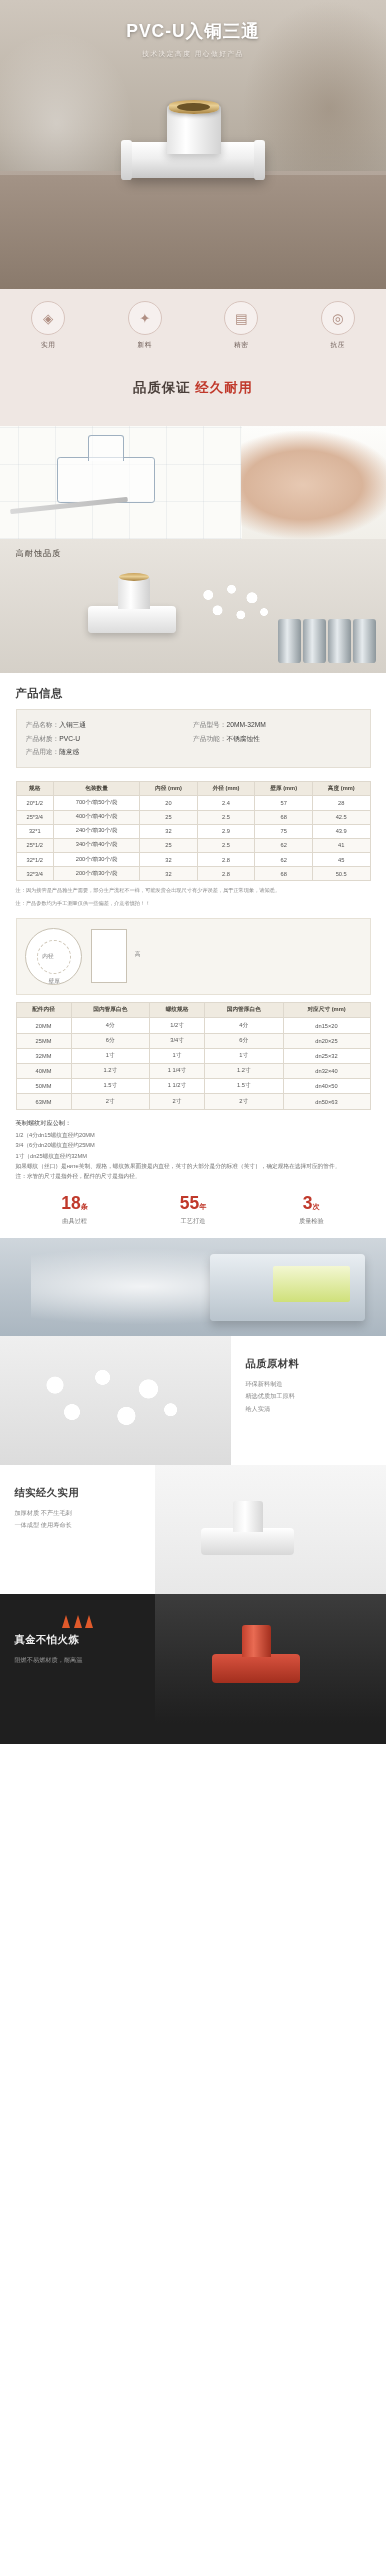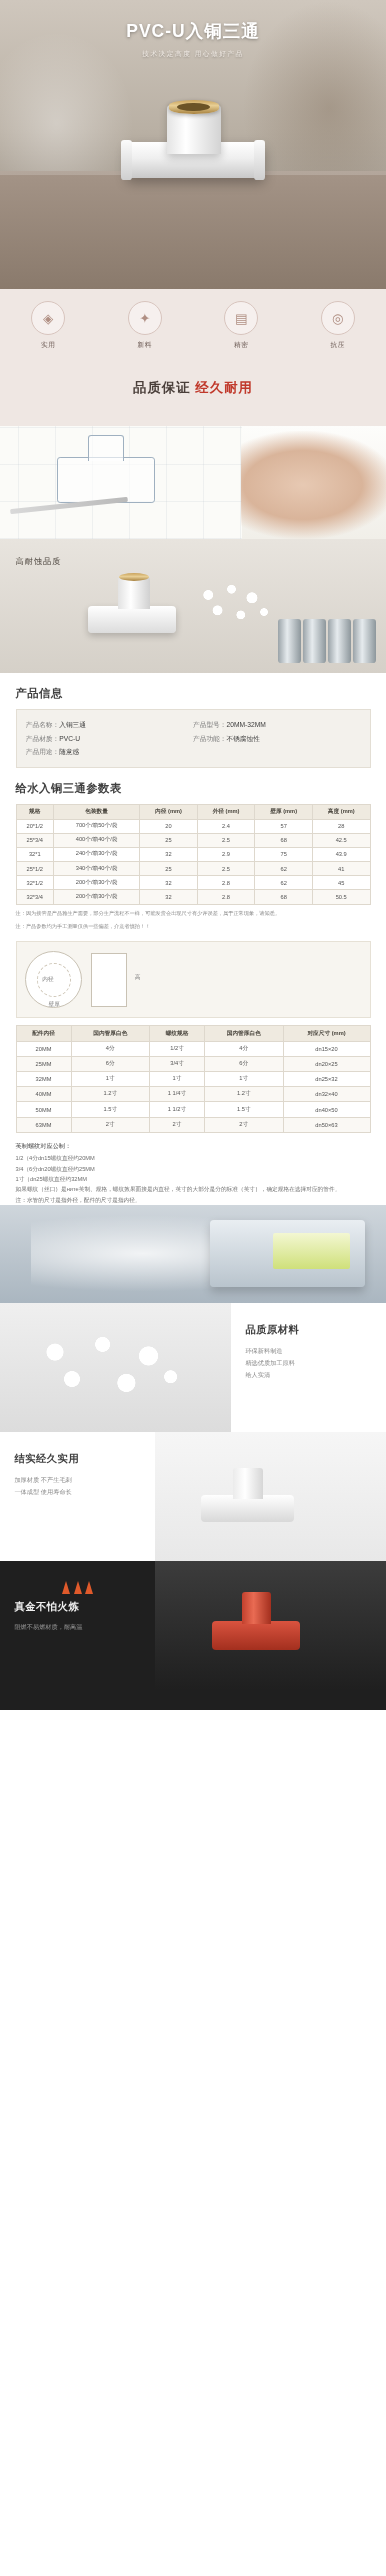--- a/index.html
+++ b/index.html
@@ -137,21 +137,20 @@
 
   
   .material {
     position:relative; height:134px;
     background:linear-gradient(180deg,#e8e4de 0%, #d5d0c8 100%);
     overflow:hidden;
   }
   .material .mtitle {
     position:absolute; left:15.5px; top:9.3px; font-size:8.2px; color:#4a433c;
     letter-spacing:1px;
-    margin-top:8px;
   }
   .material .m-tee {
     position:absolute; left:88px; top:31px; width:88px; height:77px;
   }
   .m-body {
     position:absolute; left:0; top:36px; width:88px; height:27px;
     background:linear-gradient(180deg,#ffffff,#dcdcdc); border-radius:4.1px;
     box-shadow:0 3.1px 7.2px rgba(0,0,0,.2);
   }
   .m-neck {
@@ -423,21 +422,20 @@
         </div>
         <div class="cell">
           <span class="k">产品用途：</span><span class="v">随意感</span>
         </div>
         <div class="cell"></div>
       </div>
     </div>
   </div>
 
   <div class="section">
-    <h2 class="sec-title">给水入铜三通参数表</h2>
     <table class="tbl1">
       <thead>
         <tr>
           <th>规格</th>
           <th>包装数量</th>
           <th>内径 (mm)</th>
           <th>外径 (mm)</th>
           <th>壁厚 (mm)</th>
           <th>高度 (mm)</th>
         </tr>
@@ -566,20 +564,34 @@
     <div class="spec-list">
       <span class="h">英制螺纹对应公制：</span>
       <div>1/2（4分dn15螺纹直径约20MM</div>
       <div>3/4（6分dn20螺纹直径约25MM</div>
       <div>1寸（dn25螺纹直径约32MM</div>
       <div>如果螺纹（丝口）是ните英制、规格，螺纹效果面接是内直径，英寸的大部分是分的标准（英寸），确定规格在选择对应的管件。</div>
       <div>注：水管的尺寸是指外径，配件的尺寸是指内径。</div>
     </div>
   </div>
 
+  <div class="stats">
+    <div class="stat">
+      <div class="num"><span>18</span><small>条</small></div>
+      <div class="cap">曲具过程</div>
+    </div>
+    <div class="stat">
+      <div class="num"><span>55</span><small>年</small></div>
+      <div class="cap">工艺打造</div>
+    </div>
+    <div class="stat">
+      <div class="num"><span>3</span><small>次</small></div>
+      <div class="cap">质量检验</div>
+    </div>
+  </div>
 
   <div class="photo-wide">
     <div class="glow"></div>
     <div class="machine"></div>
     <div class="screen"></div>
   </div>
 
   <div class="split">
     <div class="img img-pellets"></div>
     <div class="txt">

